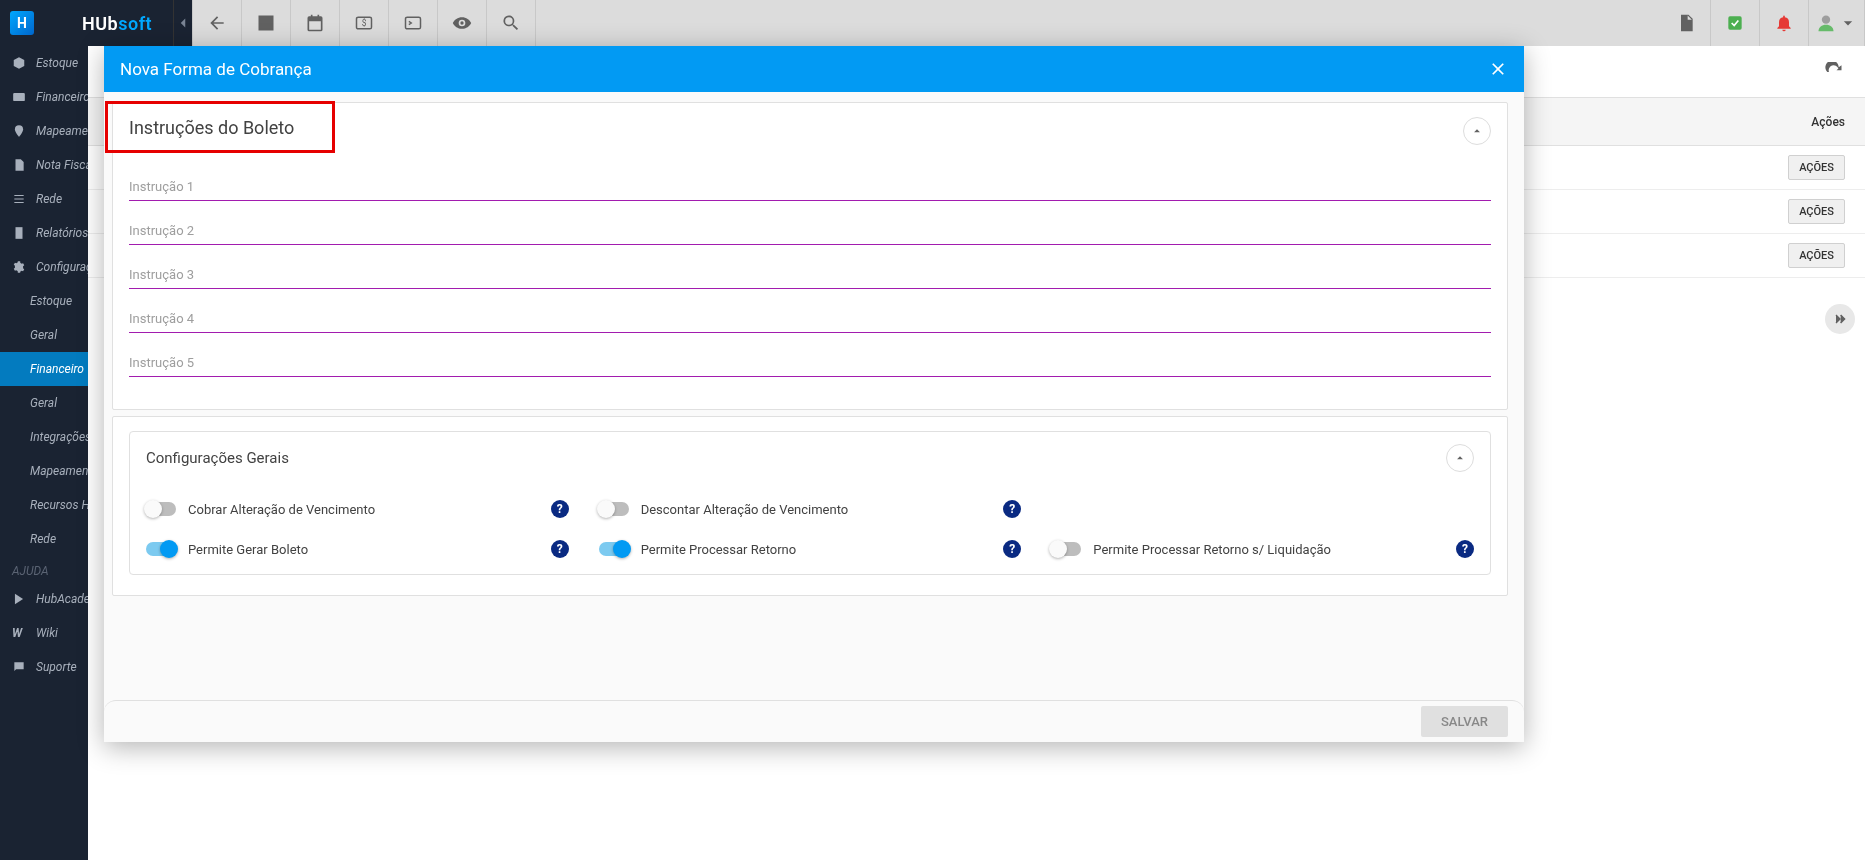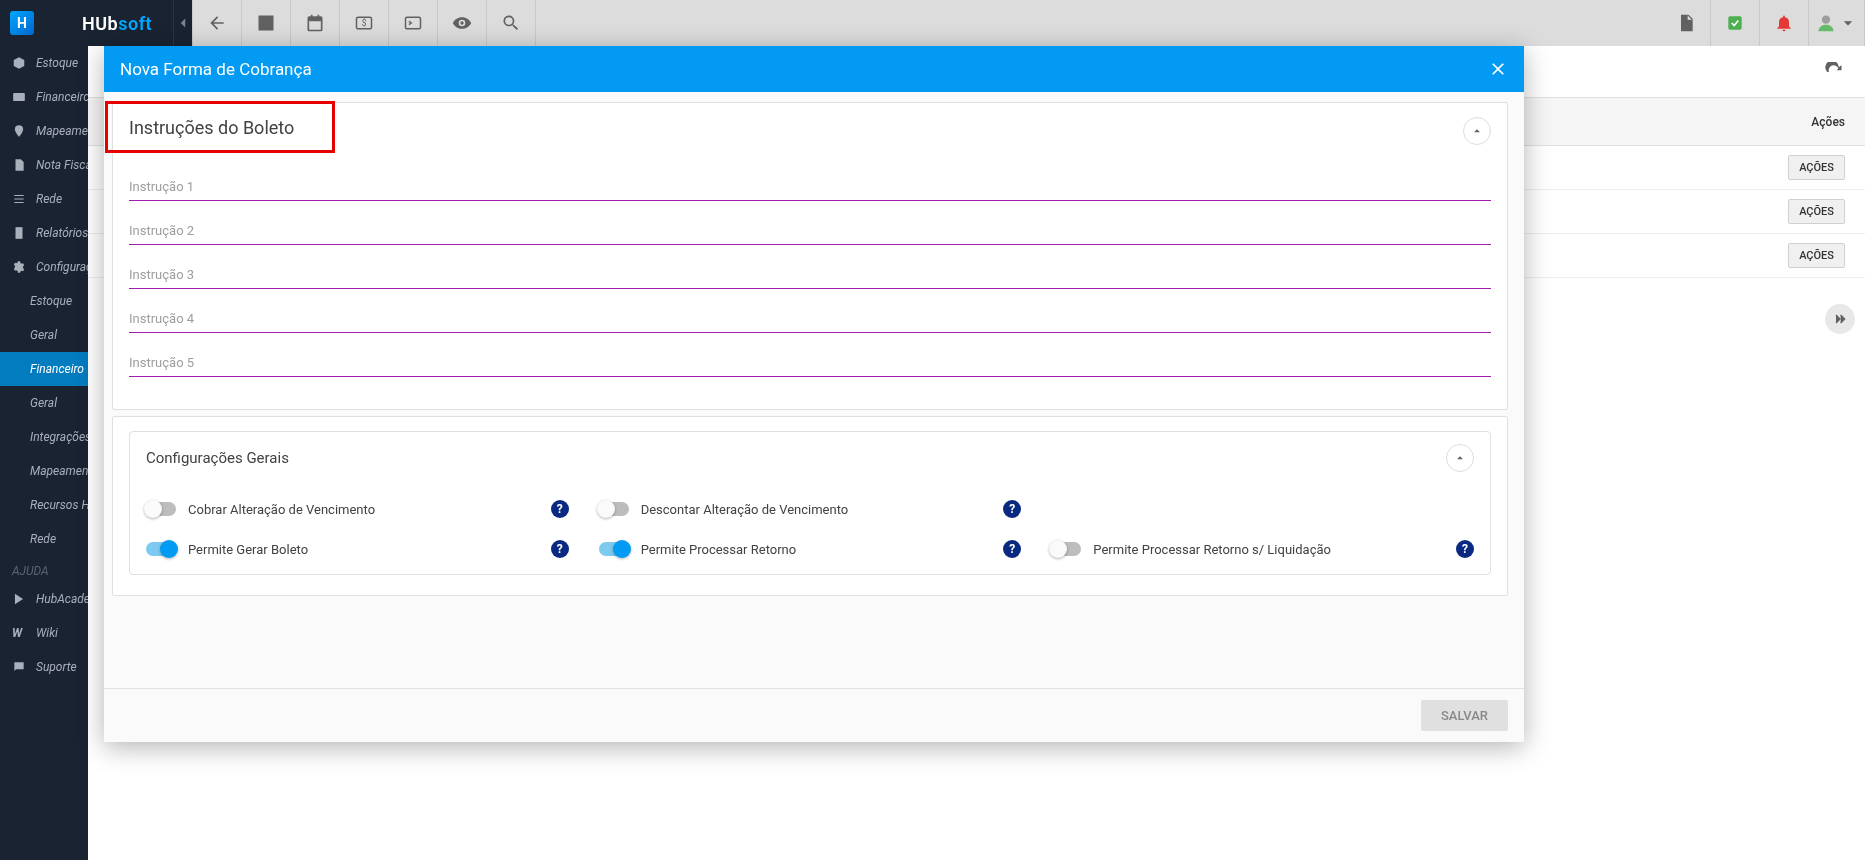--- a/index.html
+++ b/index.html
@@ -36,21 +36,21 @@
 .bg-row { height:44px; display:flex; align-items:center; justify-content:flex-end; padding-right:20px; border-bottom:1px solid #ededed; background:#fff;}
 .acoes-btn { background:#f0f0f0; border:1px solid #d0d0d0; color:#333; font-size:11px; padding:5px 10px; border-radius:2px; cursor:pointer; font-weight:500;}
 .bg-doublearrow { position:absolute; top:258px; right:10px; width:30px; height:30px; border-radius:50%; background:#e8e8e8; display:flex; align-items:center; justify-content:center; color:#616161; cursor:pointer;}
 
 
 .modal { position: absolute; top: 46px; left: 104px; width: 1420px; height: 696px; background: #fafafa; box-shadow: 0 5px 25px rgba(0,0,0,0.3); display: flex; flex-direction: column; z-index: 100; }
 .modal-header { height: 46px; background: #029af3; color: #fff; display: flex; align-items: center; padding: 0 16px; font-size: 17px; justify-content: space-between; }
 .modal-close { cursor: pointer; display:flex; align-items:center;}
 .modal-body { flex: 1; overflow-y: auto; padding: 0 12px 0 4px; position: relative; }
 .modal-scroll-inner { padding: 4px 0; }
-.modal-footer { height: 54px; border-top: 1px solid #e0e0e0; display: flex; align-items: center; justify-content: flex-end; padding: 0 16px; background: #fafafa; }
+.modal-footer { height: 42px; border-top: 1px solid #e0e0e0; display: flex; align-items: center; justify-content: flex-end; padding: 0 16px; background: #fafafa; border-radius: 12px; }
 .save-btn { background: #e0e0e0; color: #888; border: none; padding: 8px 20px; font-size: 13px; border-radius: 2px; cursor: pointer; font-weight: 500; }
 
 
 .card { background: #fff; border: 1px solid #e0e0e0; border-radius: 2px; margin: 6px 4px; }
 .card-header { display: flex; justify-content: space-between; padding: 14px 16px; cursor: pointer; }
 .card-title { font-size: 18px; color: #424242; }
 .collapse-btn { width: 28px; height: 28px; border-radius: 50%; border: 1px solid #ddd; display: flex; align-items: center; justify-content: center; cursor: pointer; background:#fff;}
 .card-header-highlight { position: relative; }
 .red-box { position: absolute; top: -2px; left: -8px; width: 230px; height: 52px; border: 3px solid #e60000; pointer-events: none; }
 .card-body { padding: 10px 16px 20px; }

